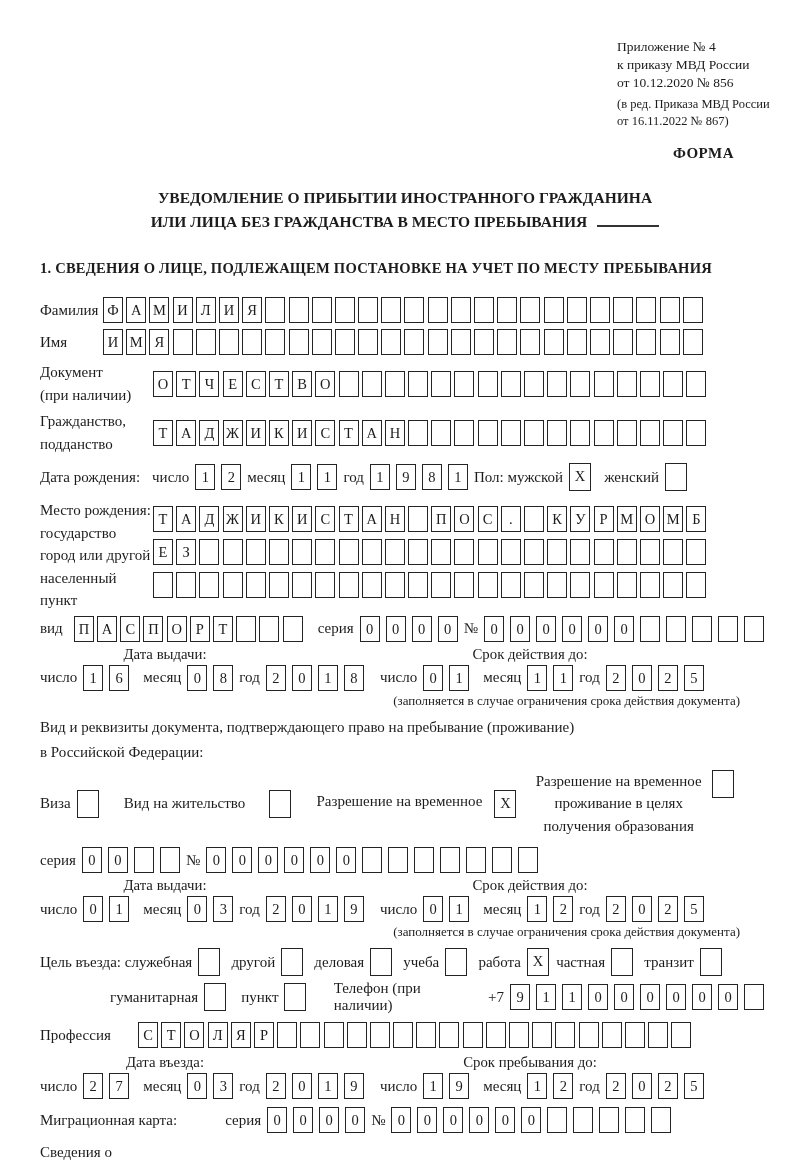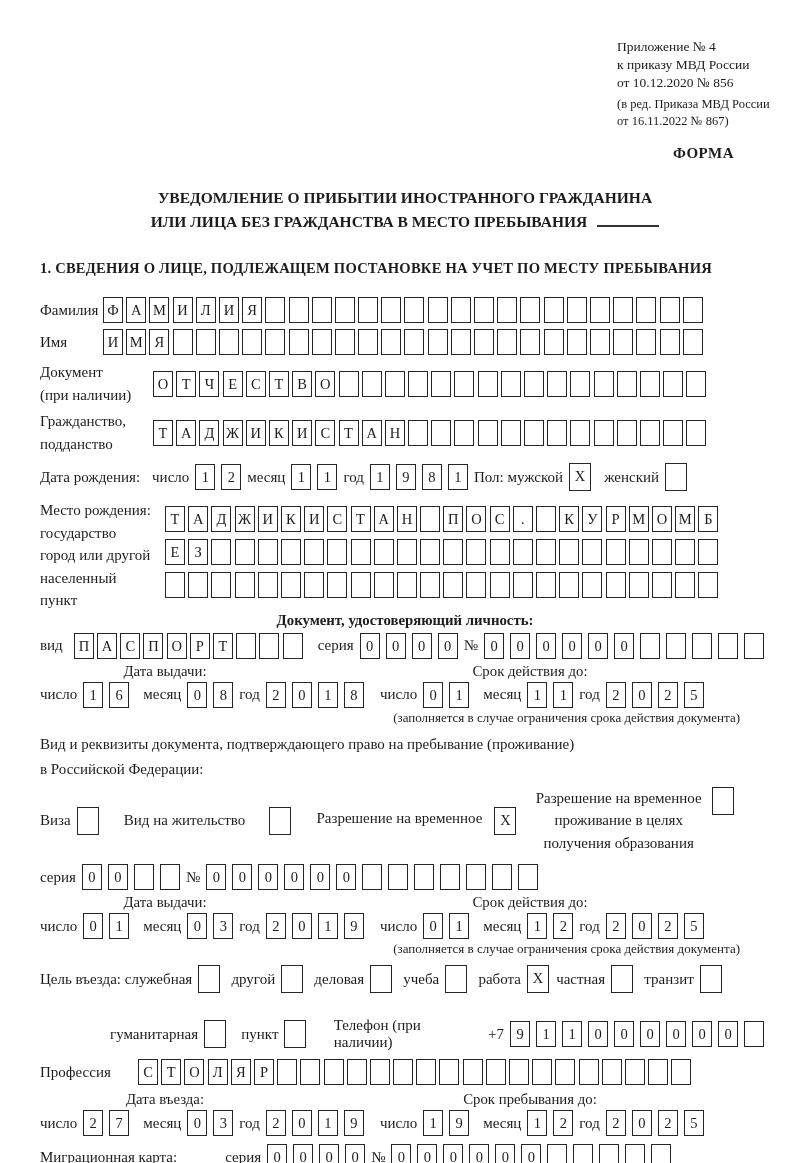--- a/index.html
+++ b/index.html
@@ -214,21 +214,21 @@
     <span class="lbl">Пол: мужской</span>
     <span class="boxes cb">
         <span class="cell">X</span>
       </span>
     <span class="lbl" style="margin-left:10px;">женский</span>
     <span class="boxes cb">
         <span class="cell"></span>
       </span>
   </div>
 
-  <div class="row" style="margin-top:8px;gap:12px;">
+  <div class="row" style="margin-top:8px;">
     <span class="lblcol stack" style="width:113px;">
       <div>Место рождения:</div>
       <div>государство</div>
       <div>город или другой</div>
       <div>населенный пункт</div>
     </span>
     <span class="stack">
       <div class="boxrow">
           <span class="boxes">
             <span class="cell">Т</span>
@@ -309,21 +309,20 @@
             <span class="cell"></span>
             <span class="cell"></span>
             <span class="cell"></span>
             <span class="cell"></span>
             <span class="cell"></span>
           </span>
         </div>
     </span>
   </div>
 
-  <div class="subhead" style="margin-top:0;">Документ, удостоверяющий личность:</div>
 
   <div class="row" style="align-items:center;margin-top:4px;">
     <span class="lbl" style="width:58px;">вид</span>
     <span class="boxes">
         <span class="cell">П</span>
         <span class="cell">А</span>
         <span class="cell">С</span>
         <span class="cell">П</span>
         <span class="cell">О</span>
         <span class="cell">Р</span>
@@ -539,21 +538,21 @@
     <span class="lbl" style="margin-left:4px;">частная</span>
     <span class="boxes cb">
         <span class="cell"></span>
       </span>
     <span class="lbl" style="margin-left:8px;">транзит</span>
     <span class="boxes cb">
         <span class="cell"></span>
       </span>
   </div>
 
-  <div class="row" style="align-items:center;margin-top:24px;">
+  <div class="row" style="align-items:center;margin-top:4px;">
     <span class="lbl" style="margin-left:70px;">гуманитарная</span>
     <span class="boxes cb">
         <span class="cell"></span>
       </span>
     <span class="lbl" style="margin-left:12px;">пункт</span>
     <span class="boxes cb">
         <span class="cell"></span>
       </span>
     <span class="lbl" style="margin-left:24px;">Телефон (при наличии)</span>
     <span class="lbl" style="margin-left:18px;">+7</span>

